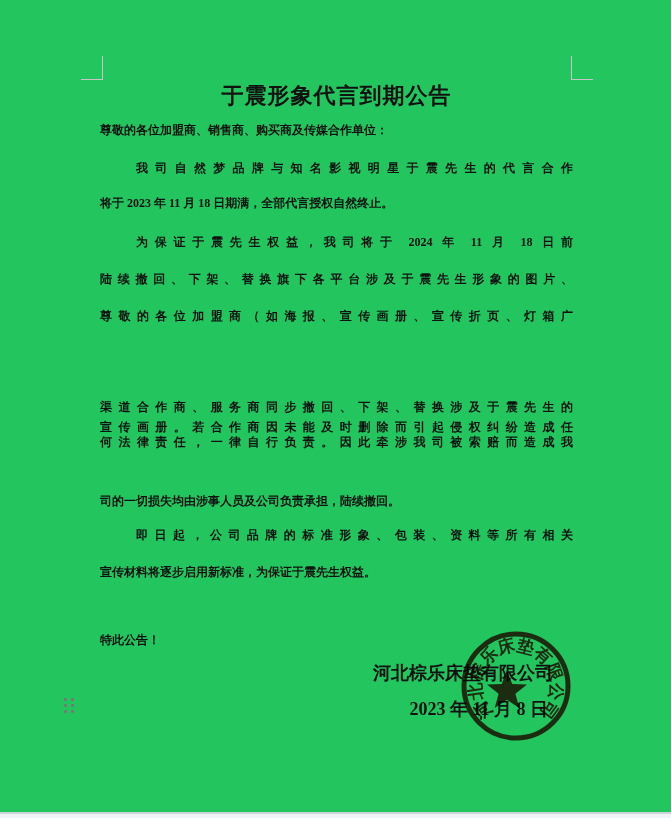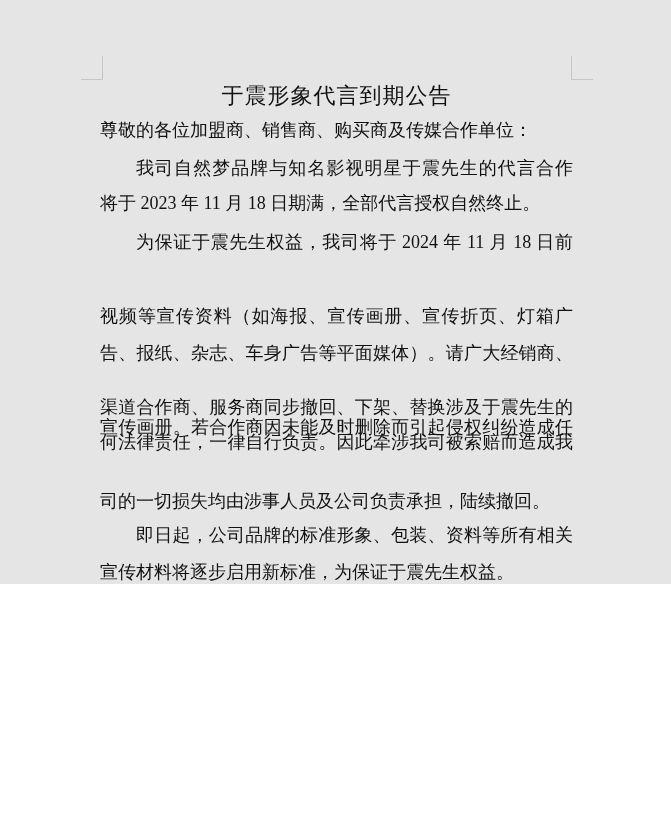--- a/index.html
+++ b/index.html
@@ -1,31 +1,31 @@
 <!DOCTYPE html>
 <html><head>
 <meta charset="utf-8">
 <style>
   html,body{margin:0;padding:0;background:#ffffff;}
   .canvas{
-    position:relative;width:671px;height:584px;background:#e5e5e5;overflow:hidden;
-    font-family:"Liberation Serif","DejaVu Serif",serif;color:#111111;
+    position:relative;width:671px;height:818px;background:#22c55e;overflow:hidden;
+    font-family:"Liberation Serif","DejaVu Serif",serif;color:#111111;font-weight:bold;
   }
   
   .corner{position:absolute;width:21px;height:23px;}
   .corner.left{left:81px;top:56px;border-right:1px solid #c6c6c6;border-bottom:1px solid #c6c6c6;}
   .corner.right{left:571px;top:56px;border-left:1px solid #c6c6c6;border-bottom:1px solid #c6c6c6;}
   
   .doc-title{
     position:absolute;left:100px;top:82px;width:473px;height:28px;line-height:28px;
     text-align:center;font-size:22px;letter-spacing:1px;
   }
   .line{
     position:absolute;left:100px;width:473px;height:28px;line-height:28px;
-    font-size:18px;text-align:left;white-space:pre;
+    font-size:12px;text-align:left;white-space:pre;
   }
   .line.just{white-space:normal;text-align:justify;text-align-last:justify;}
   .line.indent{text-indent:36px;}
   .sig{position:absolute;left:100px;width:473px;height:28px;line-height:28px;font-size:18px;text-align:right;}
   .sig.company{padding-right:20px;width:453px;}
   .sig.date{padding-right:25px;width:448px;}
   
   .stamp{position:absolute;left:457px;top:629px;width:116px;height:116px;mix-blend-mode:multiply;opacity:.93;}
   
   .dots{position:absolute;left:64px;top:698px;width:10px;height:16px;
@@ -44,22 +44,22 @@
   <div class="corner left"></div>
   <div class="corner right"></div>
 
   <div class="doc-title">于震形象代言到期公告</div>
 
   <div class="line" style="top:116px">尊敬的各位加盟商、销售商、购买商及传媒合作单位：</div>
 
   <div class="line indent just" style="top:154px">我司自然梦品牌与知名影视明星于震先生的代言合作</div>
   <div class="line" style="top:189px">将于 2023 年 11 月 18 日期满，全部代言授权自然终止。</div>
   <div class="line indent just" style="top:228px">为保证于震先生权益，我司将于 2024 年 11 月 18 日前</div>
-  <div class="line just" style="top:302px">视频等宣传资料（如海报、宣传画册、宣传折页、灯箱广</div>
-  <div class="line just" style="top:339px">告、报纸、杂志、车身广告等平面媒体）。请广大经销商、</div>
+  <div class="line just" style="top:265px">陆续撤回、下架、替换旗下各平台涉及于震先生形象的图片、</div>
+  <div class="line just" style="top:302px">尊敬的各位加盟商（如海报、宣传画册、宣传折页、灯箱广</div>
   <div class="line just" style="top:393px">渠道合作商、服务商同步撤回、下架、替换涉及于震先生的</div>
   <div class="line just" style="top:413px">宣传画册。若合作商因未能及时删除而引起侵权纠纷造成任</div>
   <div class="line just" style="top:428px">何法律责任，一律自行负责。因此牵涉我司被索赔而造成我</div>
   <div class="line" style="top:487px">司的一切损失均由涉事人员及公司负责承担，陆续撤回。</div>
   <div class="line indent just" style="top:521px">即日起，公司品牌的标准形象、包装、资料等所有相关</div>
   <div class="line" style="top:558px">宣传材料将逐步启用新标准，为保证于震先生权益。</div>
 
   <div class="line" style="top:626px">特此公告！</div>
 
   <div class="sig company" style="top:659px">河北棕乐床垫有限公司</div>

